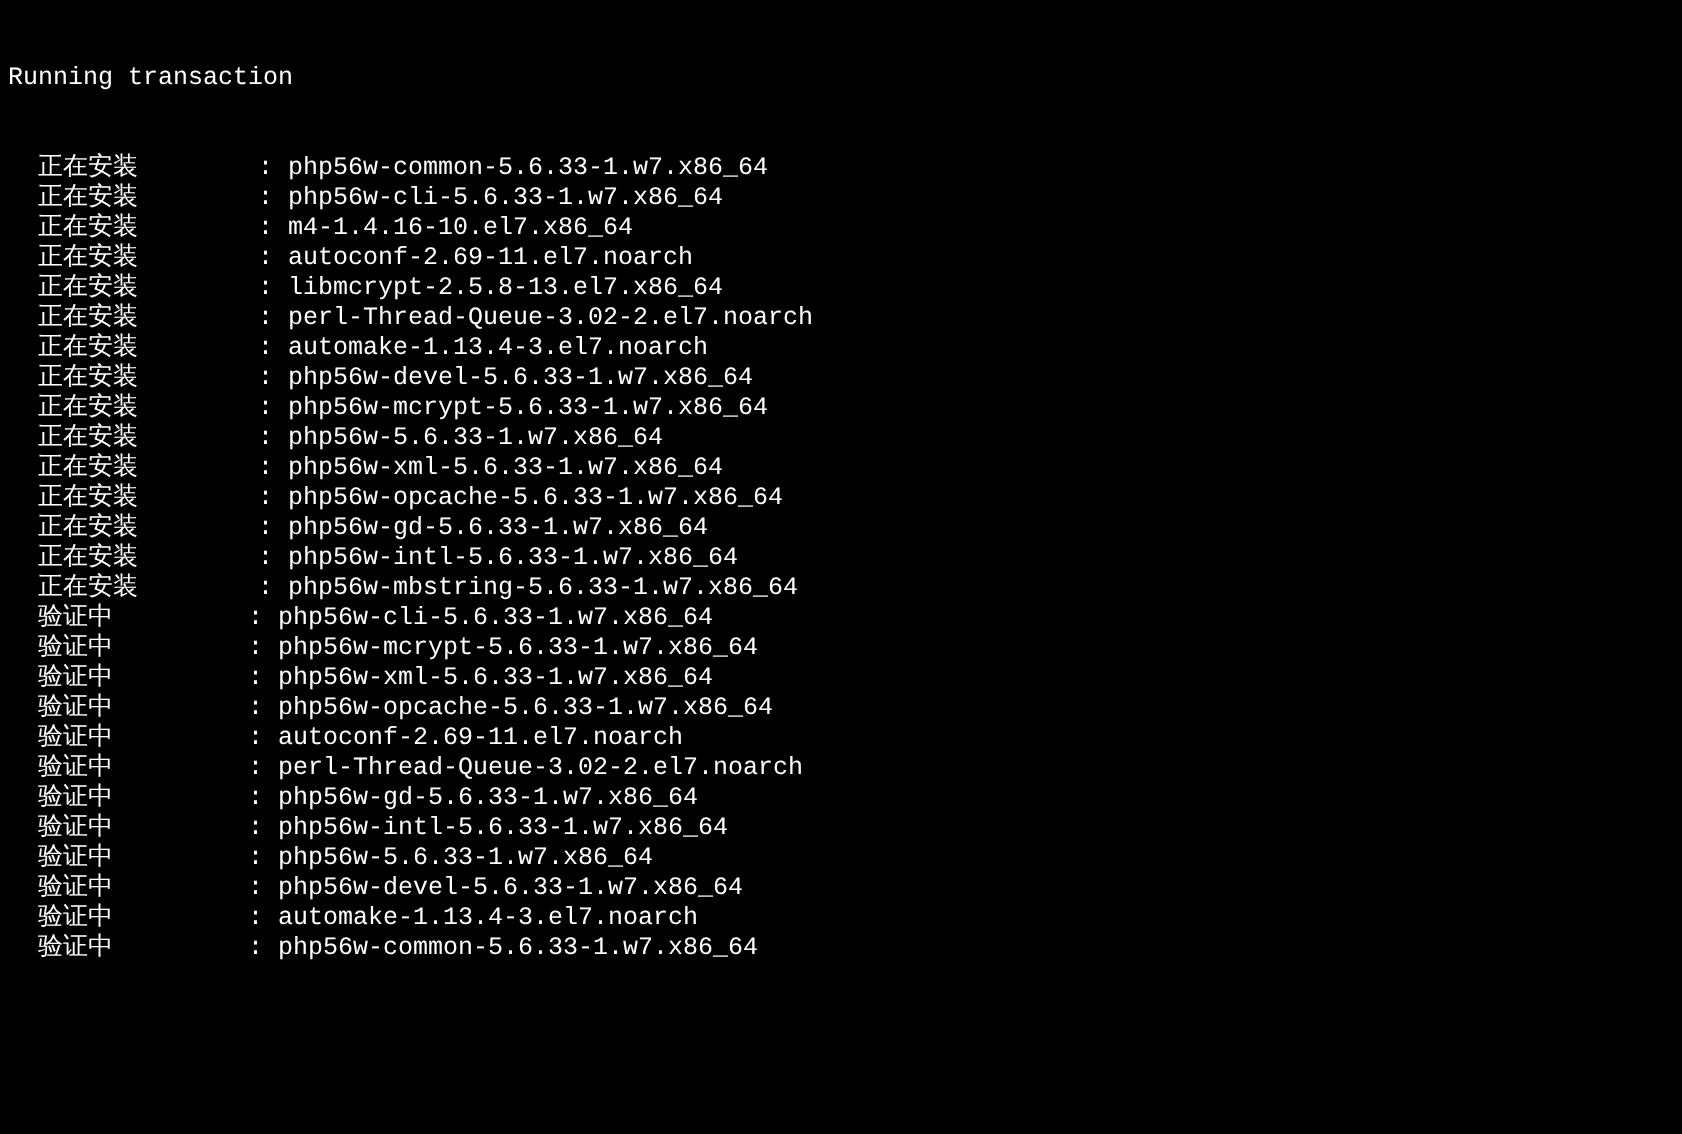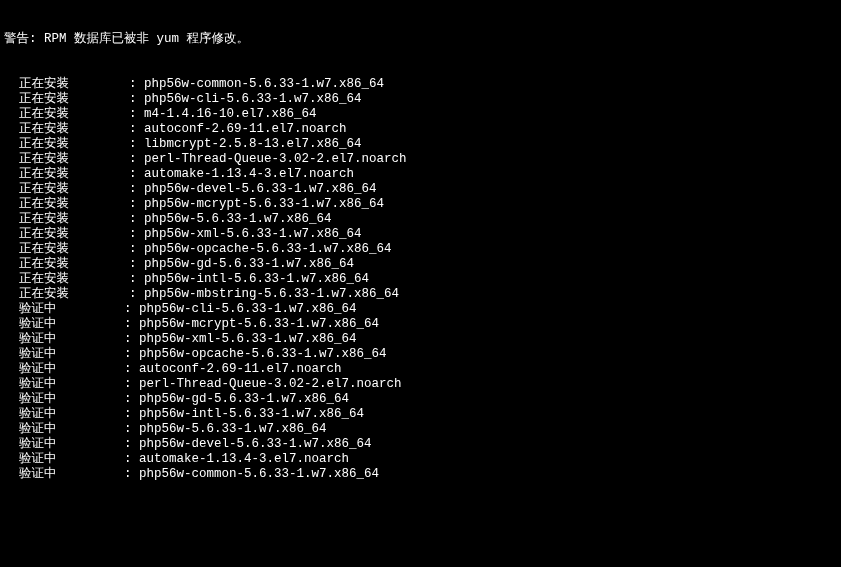--- a/index.html
+++ b/index.html
@@ -17,18 +17,18 @@
   #terminal {
     white-space: pre;
     padding: 2px 4px;
   }
   .line { white-space: pre; }
 </style>
 </head>
 <body>
 
 <div id="terminal">
-  <div class="line">警告: RPM 数据库已被非 yum 程序修改。</div>
+  <div class="line">Running transaction</div>
   <div id="steps"><div class="line">  正在安装        : php56w-common-5.6.33-1.w7.x86_64</div><div class="line">  正在安装        : php56w-cli-5.6.33-1.w7.x86_64</div><div class="line">  正在安装        : m4-1.4.16-10.el7.x86_64</div><div class="line">  正在安装        : autoconf-2.69-11.el7.noarch</div><div class="line">  正在安装        : libmcrypt-2.5.8-13.el7.x86_64</div><div class="line">  正在安装        : perl-Thread-Queue-3.02-2.el7.noarch</div><div class="line">  正在安装        : automake-1.13.4-3.el7.noarch</div><div class="line">  正在安装        : php56w-devel-5.6.33-1.w7.x86_64</div><div class="line">  正在安装        : php56w-mcrypt-5.6.33-1.w7.x86_64</div><div class="line">  正在安装        : php56w-5.6.33-1.w7.x86_64</div><div class="line">  正在安装        : php56w-xml-5.6.33-1.w7.x86_64</div><div class="line">  正在安装        : php56w-opcache-5.6.33-1.w7.x86_64</div><div class="line">  正在安装        : php56w-gd-5.6.33-1.w7.x86_64</div><div class="line">  正在安装        : php56w-intl-5.6.33-1.w7.x86_64</div><div class="line">  正在安装        : php56w-mbstring-5.6.33-1.w7.x86_64</div><div class="line">  验证中         : php56w-cli-5.6.33-1.w7.x86_64</div><div class="line">  验证中         : php56w-mcrypt-5.6.33-1.w7.x86_64</div><div class="line">  验证中         : php56w-xml-5.6.33-1.w7.x86_64</div><div class="line">  验证中         : php56w-opcache-5.6.33-1.w7.x86_64</div><div class="line">  验证中         : autoconf-2.69-11.el7.noarch</div><div class="line">  验证中         : perl-Thread-Queue-3.02-2.el7.noarch</div><div class="line">  验证中         : php56w-gd-5.6.33-1.w7.x86_64</div><div class="line">  验证中         : php56w-intl-5.6.33-1.w7.x86_64</div><div class="line">  验证中         : php56w-5.6.33-1.w7.x86_64</div><div class="line">  验证中         : php56w-devel-5.6.33-1.w7.x86_64</div><div class="line">  验证中         : automake-1.13.4-3.el7.noarch</div><div class="line">  验证中         : php56w-common-5.6.33-1.w7.x86_64</div></div>
   
   
   
 </div>
 
 </body></html>

